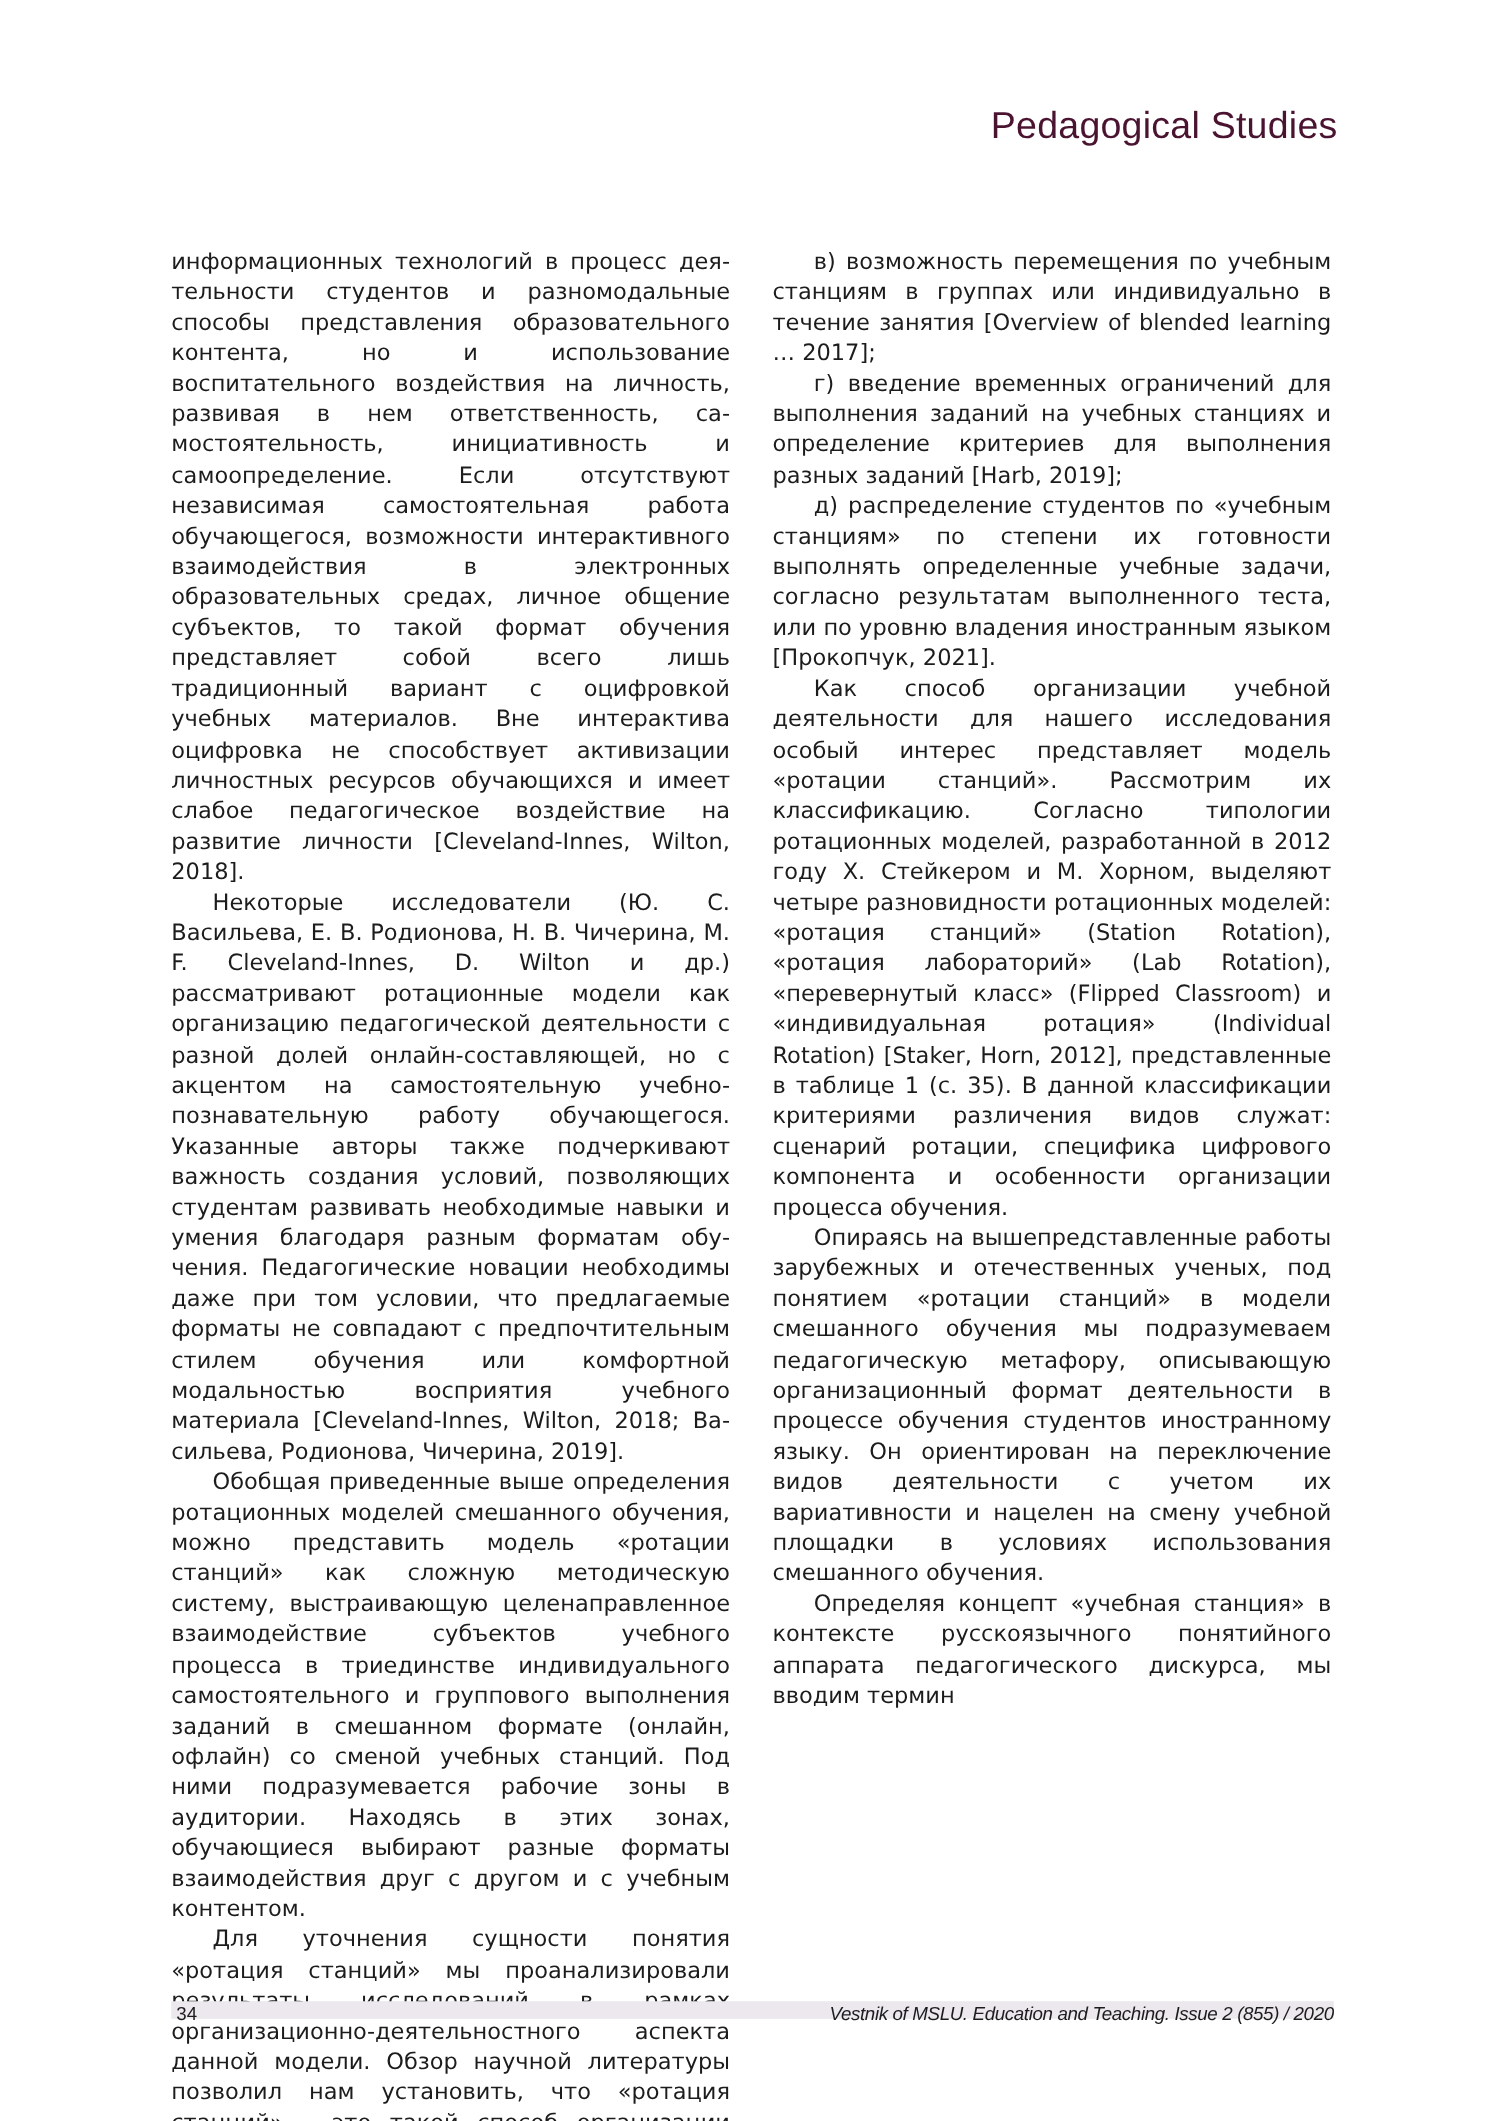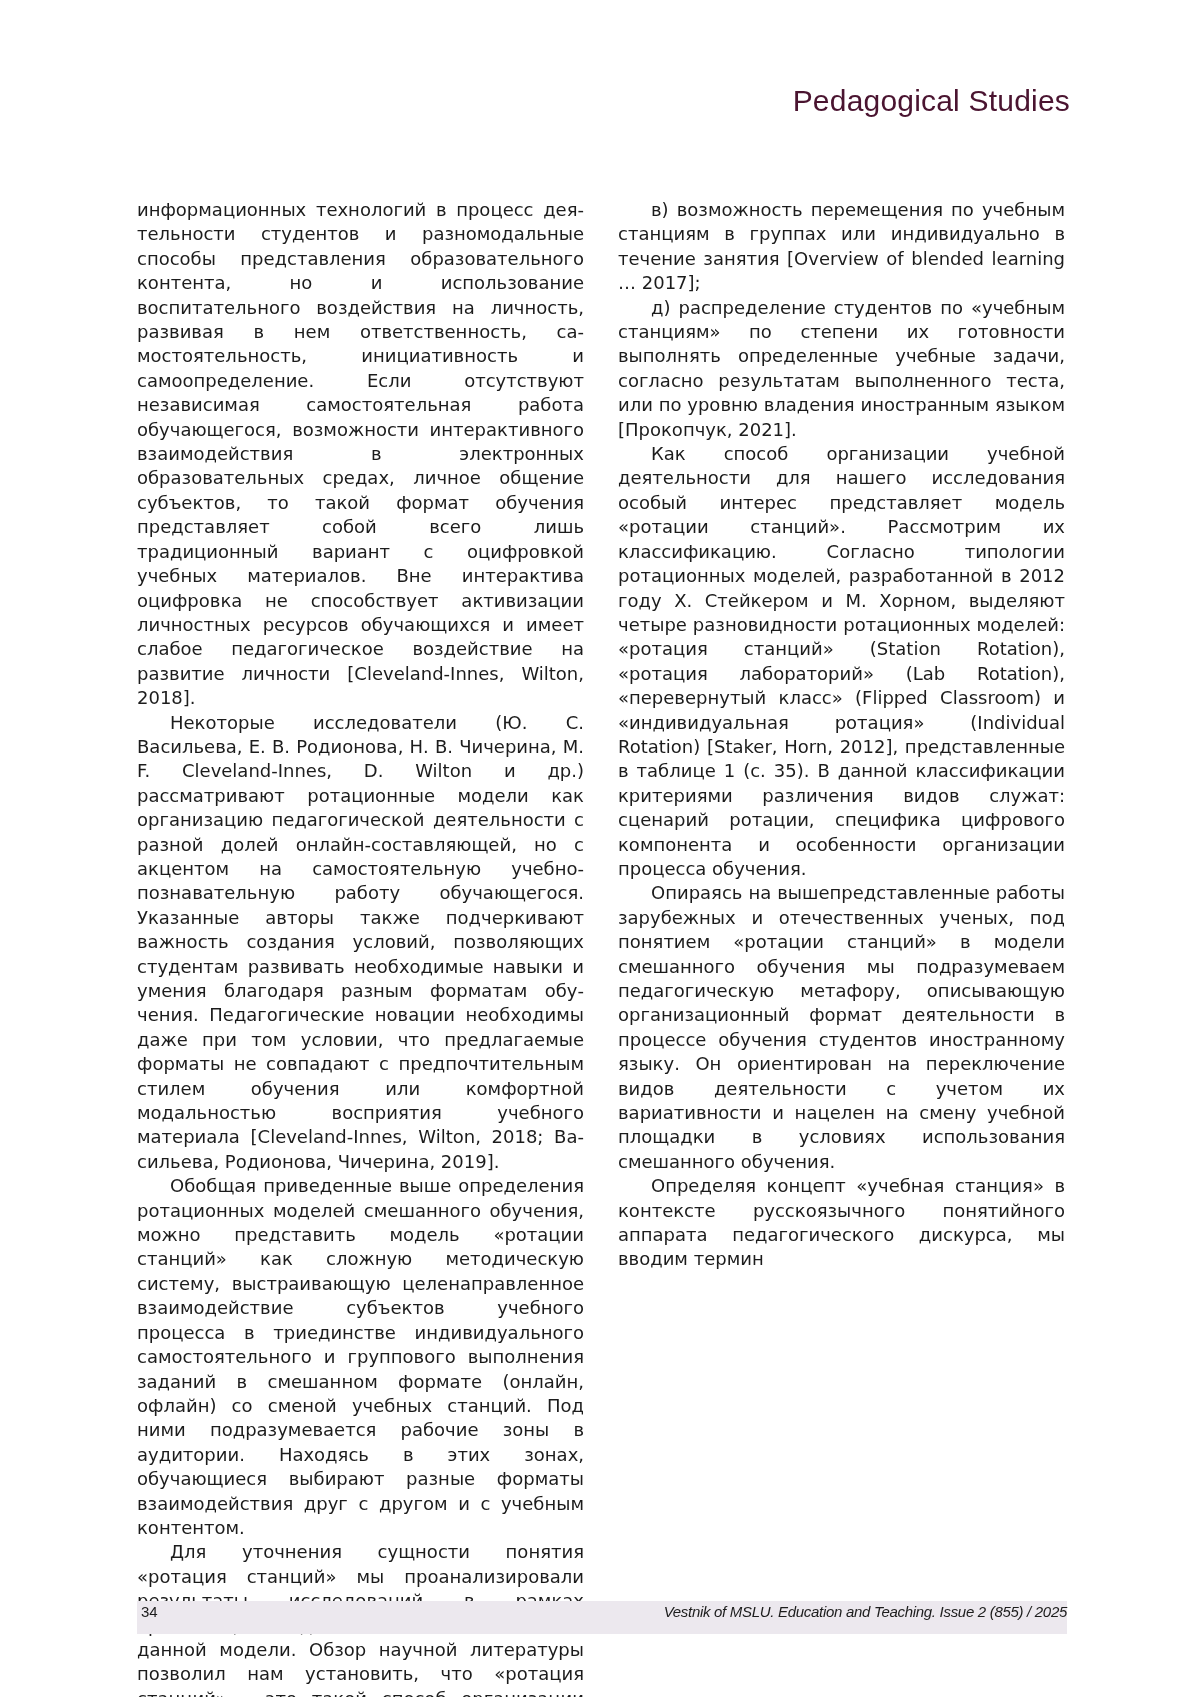--- a/index.html
+++ b/index.html
@@ -42,21 +42,21 @@
       text-indent: 0;
     }
     .column p.indent {
       text-indent: 33px;
     }
     .footer-bar {
       position: absolute;
       top: 1601px;
       left: 137px;
       width: 930px;
-      height: 33px;
+      height: 14px;
       background: #ece8ee;
     }
     .page-number {
       position: absolute;
       left: 4px;
       top: 0;
       font-family: "Liberation Sans", sans-serif;
       font-size: 15px;
       line-height: 21px;
       color: #1c1c1c;
@@ -81,22 +81,23 @@
 <div class="column col-left">
   <p>информационных технологий в процесс дея­тельности студентов и разномодальные способы представления образовательного контента, но и использование воспитательного воздействия на личность, развивая в нем ответственность, са­мостоятельность, инициативность и самоопре­деление. Если отсутствуют независимая само­стоятельная работа обучающегося, возможности интерактивного взаимодействия в электронных образовательных средах, личное общение субъек­тов, то такой формат обучения представляет собой всего лишь традиционный вариант с оцифровкой учебных материалов. Вне интерактива оцифровка не способствует активизации личностных ресур­сов обучающихся и имеет слабое педагогическое воздействие на развитие личности [Cleveland-Innes, Wilton, 2018].</p>
   <p class="indent">Некоторые исследователи (Ю. С. Васильева, Е. В. Родионова, Н. В. Чичерина, M. F. Cleveland-Innes, D. Wilton и др.) рассматривают ротационные моде­ли как организацию педагогической деятельности с разной долей онлайн-составляющей, но с акцен­том на самостоятельную учебно-познавательную работу обучающегося. Указанные авторы также подчеркивают важность создания условий, позво­ляющих студентам развивать необходимые на­выки и умения благодаря разным форматам обу­чения. Педагогические новации необходимы даже при том условии, что предлагаемые форматы не совпадают с предпочтительным стилем обучения или комфортной модальностью восприятия учеб­ного материала [Cleveland-Innes, Wilton, 2018; Ва­сильева, Родионова, Чичерина, 2019].</p>
   <p class="indent">Обобщая приведенные выше определения ротационных моделей смешанного обучения, можно представить модель «ротации станций» как сложную методическую систему, выстраивающую целенаправленное взаимодействие субъектов учебного процесса в триединстве индивидуаль­ного самостоятельного и группового выполнения заданий в смешанном формате (онлайн, офлайн) со сменой учебных станций. Под ними подраз­умевается рабочие зоны в аудитории. Находясь в этих зонах, обучающиеся выбирают разные фор­маты взаимодействия друг с другом и с учебным контентом.</p>
   <p class="indent">Для уточнения сущности понятия «ротация станций» мы проанализировали результаты иссле­дований в рамках организационно-деятельност­ного аспекта данной модели. Обзор научной лите­ратуры позволил нам установить, что «ротация станций» – это такой способ организации учебной деятельности, в котором предусмотрено:</p>
   <p class="indent">а) разделение пространства (физического и виртуального) на несколько зон, называемых</p>
 </div>
 
 <div class="column col-right">
   <p class="indent">в) возможность перемещения по учебным станциям в группах или индивидуально в течение занятия [Overview of blended learning … 2017];</p>
+  <p class="indent">г) введение временных ограничений для выполнения заданий на учебных станциях и опре­деление критериев для выполнения разных зада­ний [Harb, 2019];</p>
   <p class="indent">д) распределение студентов по «учебным станциям» по степени их готовности выполнять определенные учебные задачи, согласно результа­там выполненного теста, или по уровню владения иностранным языком [Прокопчук, 2021].</p>
   <p class="indent">Как способ организации учебной деятельности для нашего исследования особый интерес пред­ставляет модель «ротации станций». Рассмотрим их классификацию. Согласно типологии ротационных моделей, разработанной в 2012 году Х. Стейкером и М. Хорном, выделяют четыре разновидности ро­тационных моделей: «ротация станций» (Station Rotation), «ротация лабораторий» (Lab Rotation), «перевернутый класс» (Flipped Classroom) и «ин­дивидуальная ротация» (Individual Rotation) [Staker, Horn, 2012], представленные в таблице 1 (с. 35). В данной классификации критериями различения видов служат: сценарий ротации, специфика циф­рового компонента и особенности организации процесса обучения.</p>
   <p class="indent">Опираясь на вышепредставленные работы за­рубежных и отечественных ученых, под понятием «ротации станций» в модели смешанного обуче­ния мы подразумеваем педагогическую метафору, описывающую организационный формат деятель­ности в процессе обучения студентов иностран­ному языку. Он ориентирован на переключение видов деятельности с учетом их вариативности и нацелен на смену учебной площадки в условиях использования смешанного обучения.</p>
   <p class="indent">Определяя концепт «учебная станция» в кон­тексте русскоязычного понятийного аппарата педагогического дискурса, мы вводим термин</p>
 </div>
 
 <div class="footer-bar">
   <span class="page-number">34</span>
-  <span class="journal-ref">Vestnik of MSLU. Education and Teaching. Issue 2 (855) / 2025</span>
+  <span class="journal-ref">Vestnik of MSLU. Education and Teaching. Issue 2 (855) / 2020</span>
 </div>
 
 </body></html>

